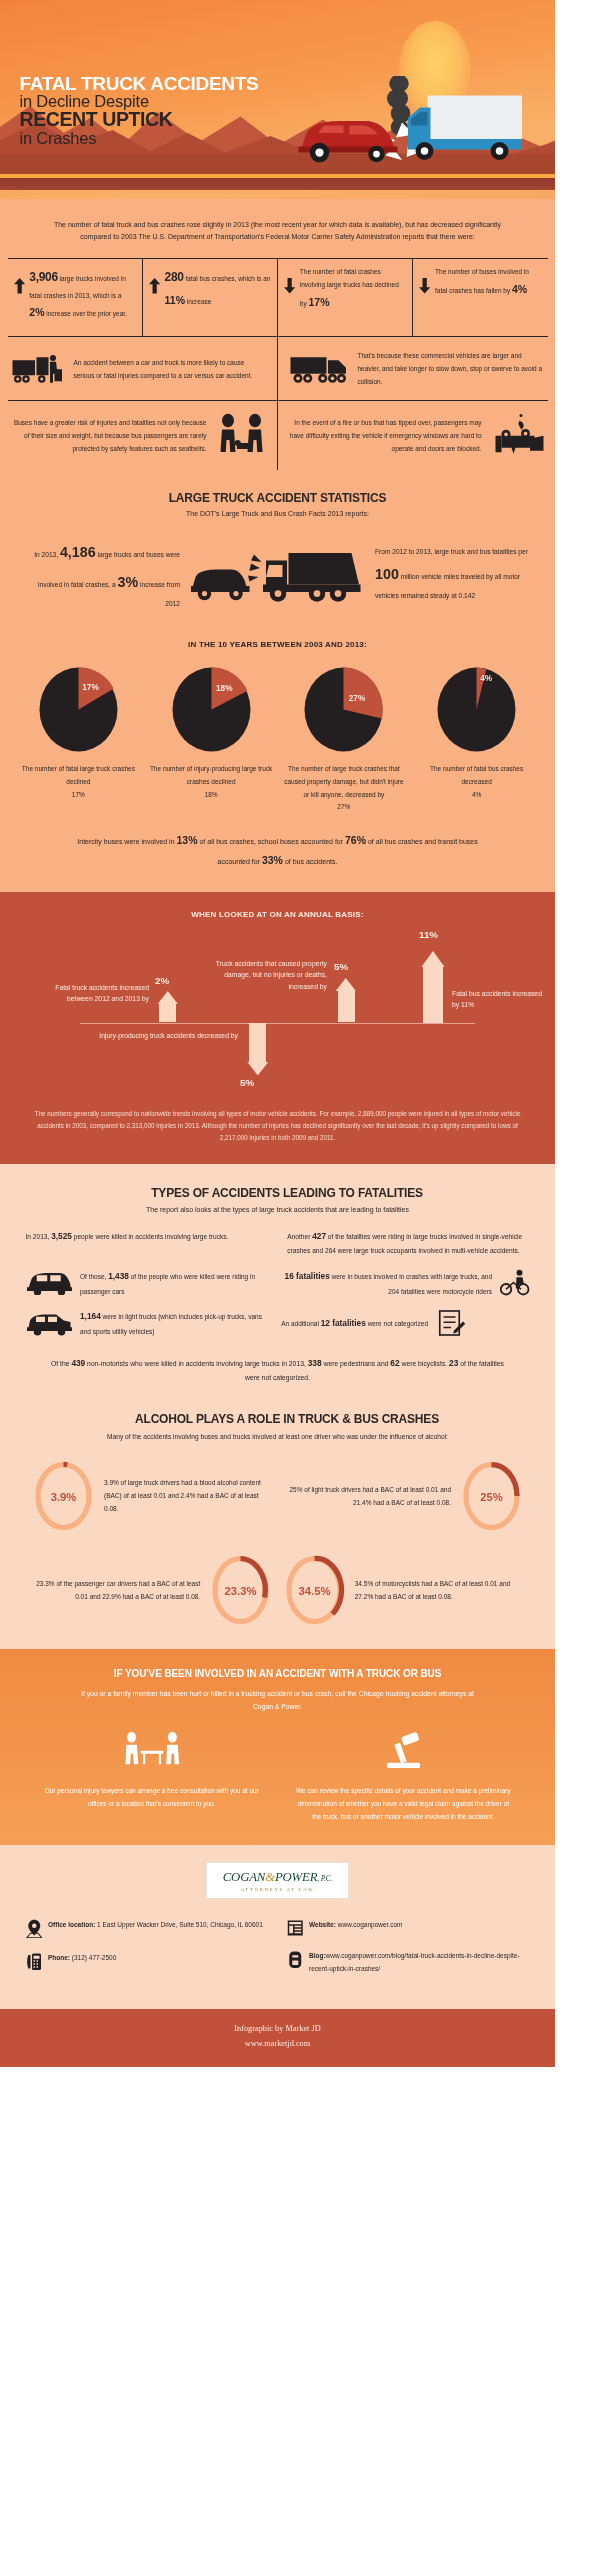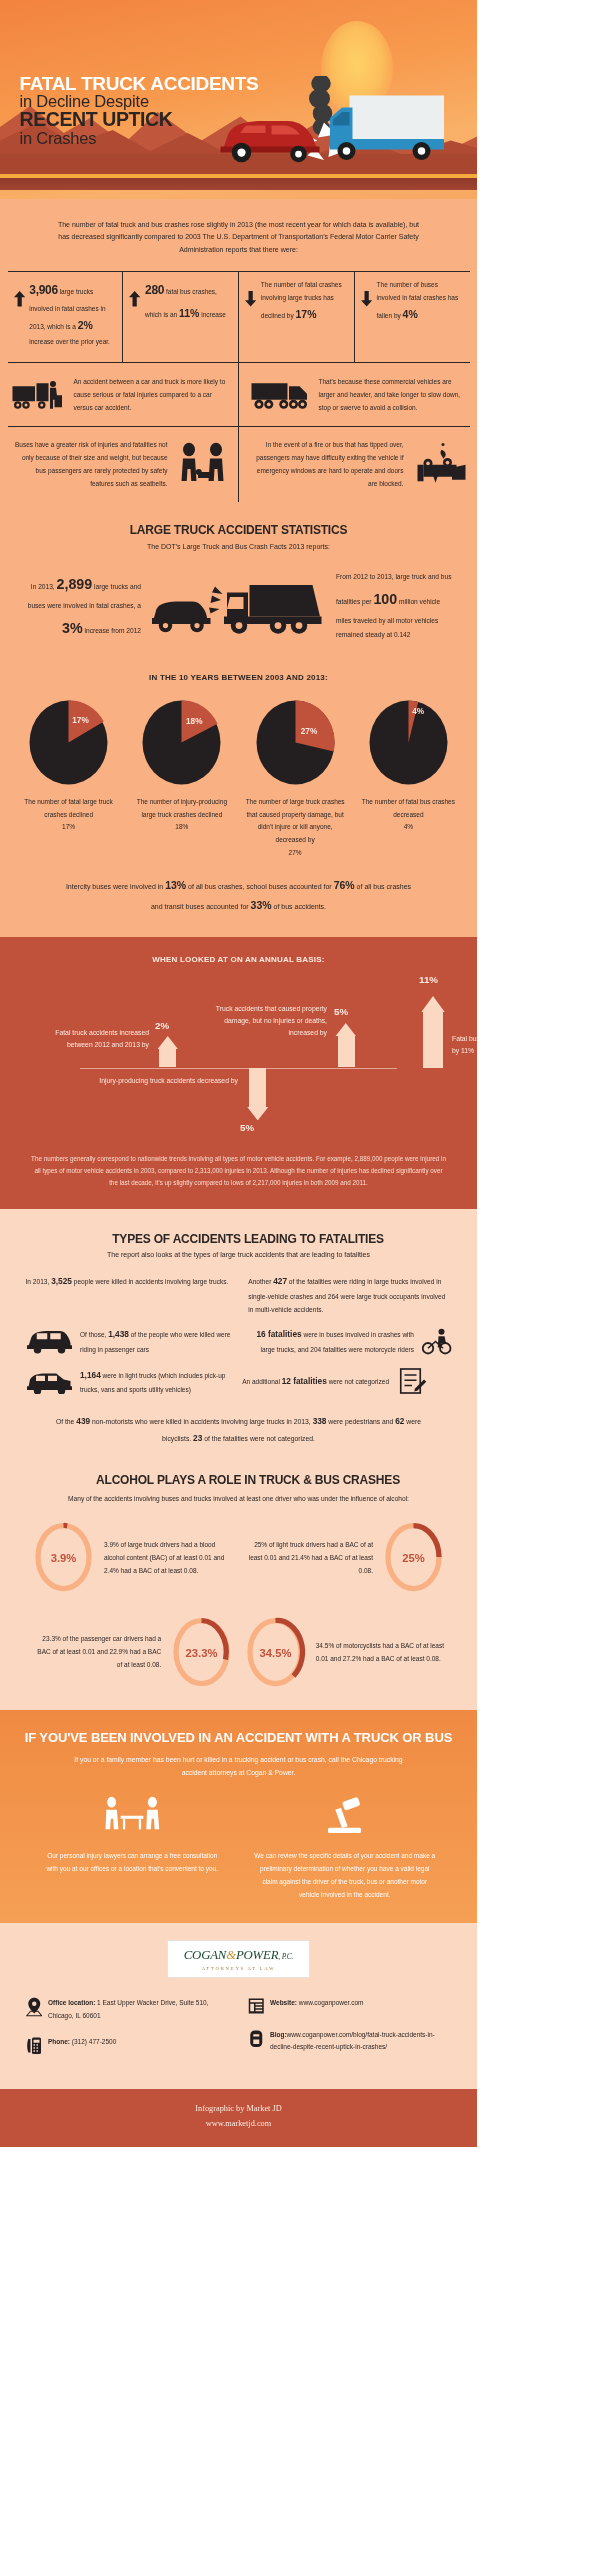--- a/index.html
+++ b/index.html
@@ -2,21 +2,21 @@
 <html style="font-size:12px"><head>
 <meta charset="utf-8">
 <style>
   * { box-sizing: border-box; margin: 0; padding: 0; }
   body {
     width: 601px;
     font-family: "Liberation Sans", sans-serif;
     background: #fff;
     color: #231f20;
   }
-  .page { width: 477px; position: relative; overflow: hidden; }
+  .page { width: 555px; position: relative; overflow: hidden; }
 
   
   .hero {
     position: relative;
     height: 199px;
     background: linear-gradient(170deg, #f2833f 0%, #f79a4e 45%, #f9b169 75%, #f7a862 100%);
     overflow: hidden;
   }
   .sun {
     position: absolute; right: 84px; top: 21px;
@@ -119,21 +119,21 @@
   .alc-grid { padding: 19.5px 32px 22.5px; }
   .alc-row { display:flex; align-items:center; margin-bottom: 22.5px; gap: 10.5px; }
   .alc-item { flex: 1; display:flex; align-items:center; gap: 9px; }
   .alc-item.rev { flex-direction: row-reverse; justify-content: center; }
   .alc-item p { font-size: 6.5px; line-height: 2.0; color:#2b2523; flex:1; }
   .alc-item.rev p { text-align: right; }
   .ring-val { fill: #c0523c; font-size: 15px; font-weight: 800; font-family: "Liberation Sans", sans-serif; }
 
   
   .cta { padding: 19.5px 0 22.5px; }
-  .cta h2 { text-align:center; font-size: 13px; font-weight: 800; color:#fff; letter-spacing: -0.1px; }
+  .cta h2 { text-align:center; font-size: 10px; font-weight: 800; color:#fff; letter-spacing: -0.1px; }
   .cta .sub { text-align:center; font-size: 6.8px; line-height:1.9; color:#fff; padding: 9px 72px 0; }
   .cta-row { display:flex; padding: 16.5px 41px 0; gap: 30px; }
   .cta-col { flex:1; text-align:center; }
   .cta-col p { font-size: 6.5px; line-height: 2.0; color:#fff; margin-top: 9px; }
 
   
   .footer { background:#fbd8c2; padding: 16.5px 0 19.5px; }
   .logo-box {
     width: 143px; margin: 0 auto; background:#fff; border:0.8px solid #e8e2da;
     padding: 7.5px 9px 6px; text-align:center;
@@ -323,21 +323,21 @@
           <polygon points="26,42 34,42 30,54" fill="#231f20"></polygon>
         </svg>
       </div>
     </div>
 
     <div class="h-sec">LARGE TRUCK ACCIDENT STATISTICS</div>
     <div class="h-sub">The DOT's Large Truck and Bus Crash Facts 2013 reports:</div>
 
     <div class="truckrow">
       <div class="col r">
-        <span>In 2013, </span><span class="num-l">2,899</span><span> large trucks and buses were involved in fatal crashes, a </span><span class="num-l">3%</span><span> increase from 2012</span>
+        <span>In 2013, </span><span class="num-l">4,186</span><span> large trucks and buses were involved in fatal crashes, a </span><span class="num-l">3%</span><span> increase from 2012</span>
       </div>
       <svg width="180" height="66" viewBox="0 0 240 88" style="flex:0 0 180px">
 
         <path d="M6,62 L10,48 C14,40 26,38 42,38 L58,38 C66,38 72,44 76,54 L78,62 Z" fill="#231f20"></path>
         <rect x="4" y="60" width="78" height="8" fill="#231f20"></rect>
         <circle cx="22" cy="70" r="9" fill="#231f20"></circle>
           <circle cx="22" cy="70" r="3.5" fill="#f9b083"></circle>
         <circle cx="64" cy="70" r="9" fill="#231f20"></circle>
           <circle cx="64" cy="70" r="3.5" fill="#f9b083"></circle>
 

